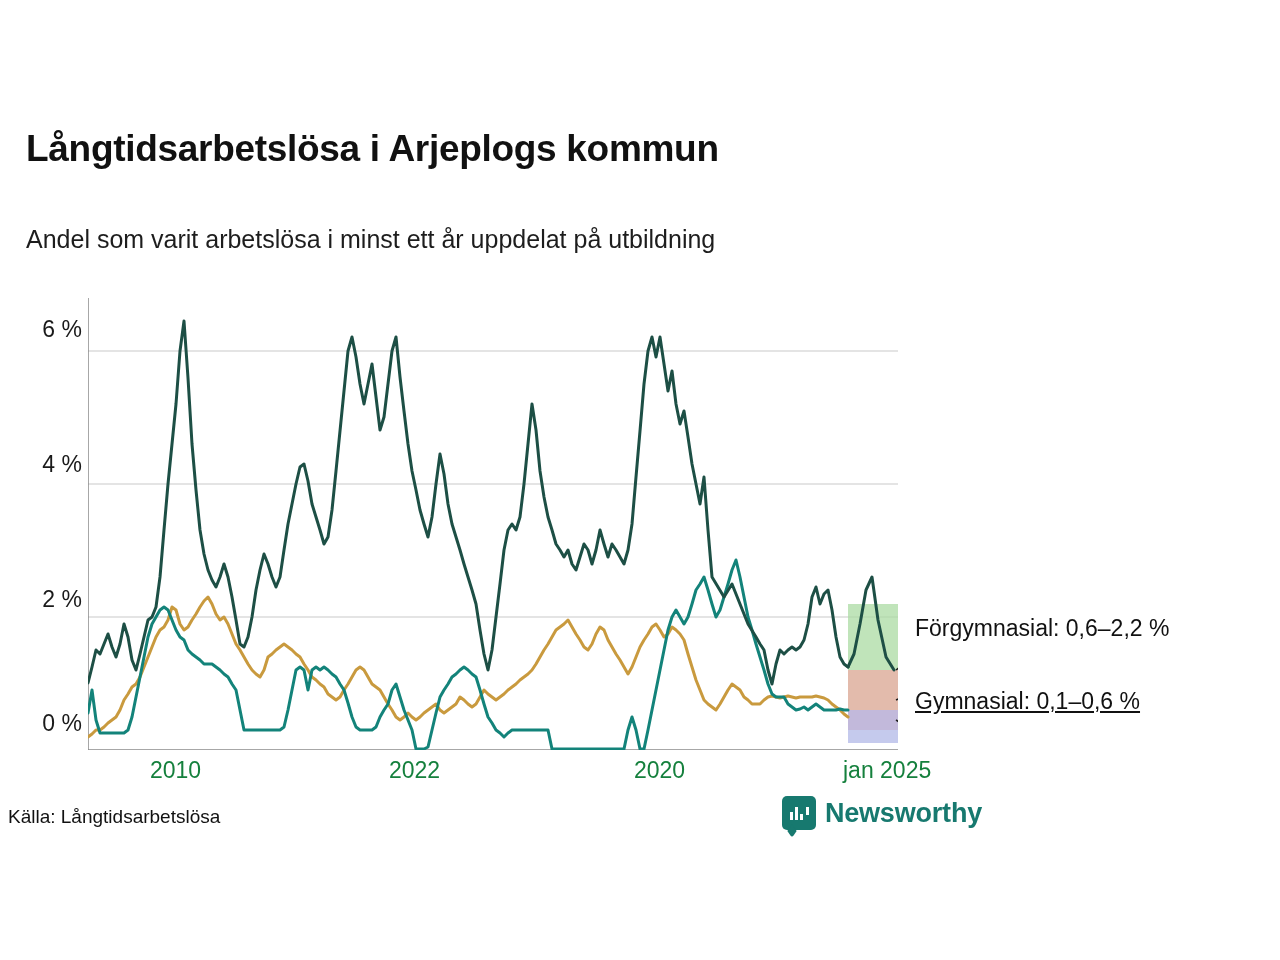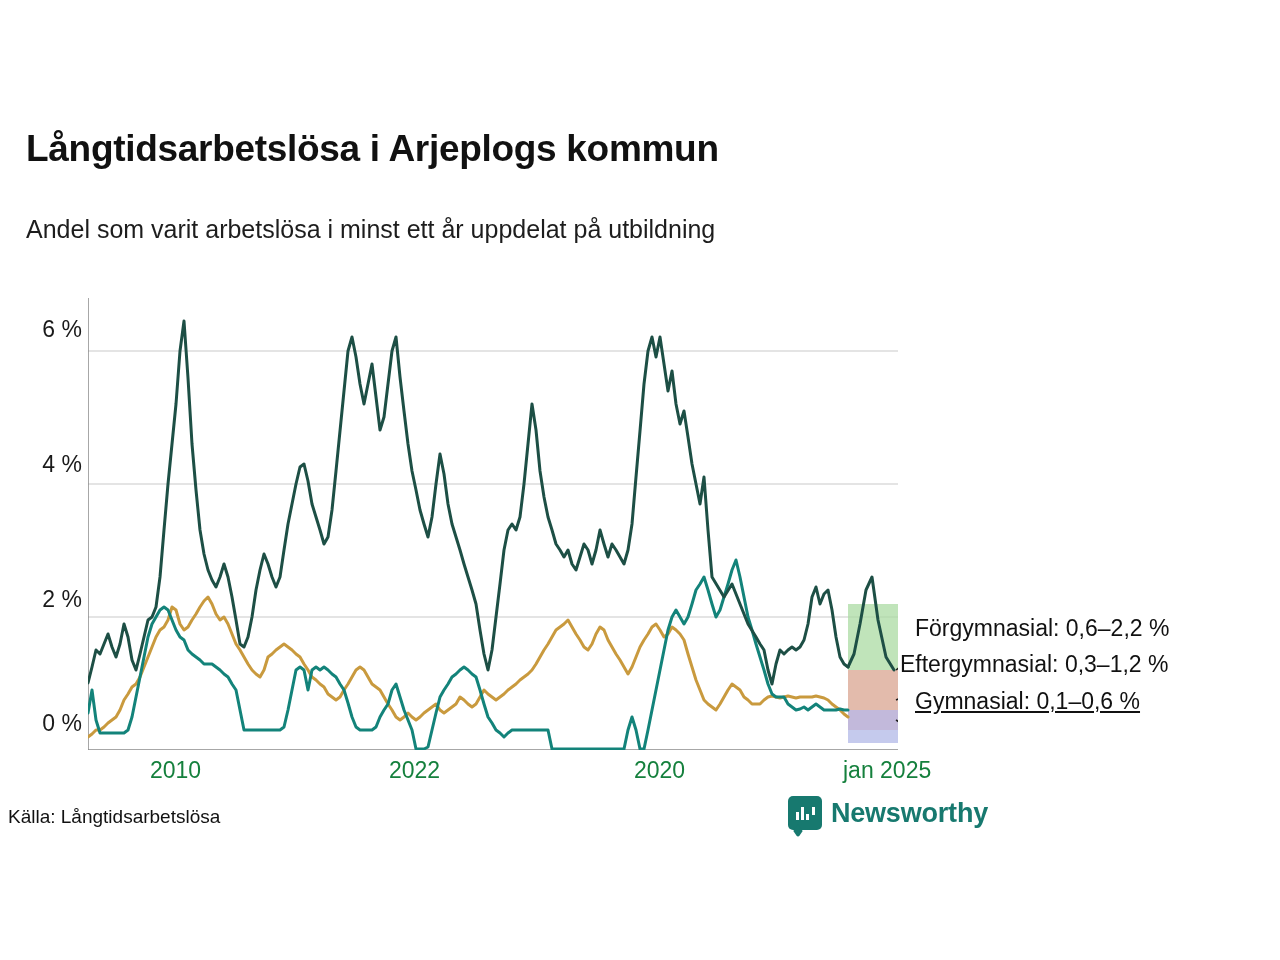--- a/index.html
+++ b/index.html
@@ -27,21 +27,21 @@
     top: 128px;
     font-size: 37px;
     font-weight: bold;
     letter-spacing: -0.3px;
     color: #111111;
     white-space: nowrap;
   }
   .subtitle {
     position: absolute;
     left: 26px;
-    top: 215px;
+    top: 225px;
     font-size: 25px;
     font-weight: normal;
     color: #1d1d1d;
     white-space: nowrap;
   }
   .chart-area {
     position: absolute;
     left: 0;
     top: 270px;
     width: 1280px;
@@ -77,21 +77,21 @@
   .source {
     position: absolute;
     left: 8px;
     top: 806px;
     font-size: 19px;
     color: #111111;
     white-space: nowrap;
   }
   .brand {
     position: absolute;
-    right: 24px;
+    right: 30px;
     top: 796px;
     display: flex;
     align-items: center;
     gap: 9px;
   }
   .brand-mark {
     width: 34px;
     height: 34px;
     border-radius: 5px;
     background: #17796f;
@@ -177,21 +177,20 @@
       <polyline fill="none" stroke="#1d4f45" stroke-width="3" stroke-linejoin="round" stroke-linecap="round" points="760,369 766,356 772,326 778,292 784,279 790,322 798,359 806,372"></polyline>
 
       <g>
         <path d="M 808 372 L 818 364" stroke="#1d1d1d" stroke-width="1.6" fill="none"></path>
         <path d="M 808 402 L 818 398" stroke="#1d1d1d" stroke-width="1.6" fill="none"></path>
         <path d="M 808 422 L 818 428" stroke="#1d1d1d" stroke-width="1.6" fill="none"></path>
       </g>
     </svg>
 
     <div class="annot" style="left:915px; top:345px;">Förgymnasial: 0,6–2,2 %</div>
-    <div class="annot" style="left:900px; top:381px;">Eftergymnasial: 0,3–1,2 %</div>
     <div class="annot" style="left:915px; top:418px;text-decoration:underline;">Gymnasial: 0,1–0,6 %</div>
   </div>
 
   <div class="source">Källa: Långtidsarbetslösa</div>
 
   <div class="brand">
     <span class="brand-mark">
       <span class="bar b1"></span>
       <span class="bar b2"></span>
       <span class="bar b3"></span>

